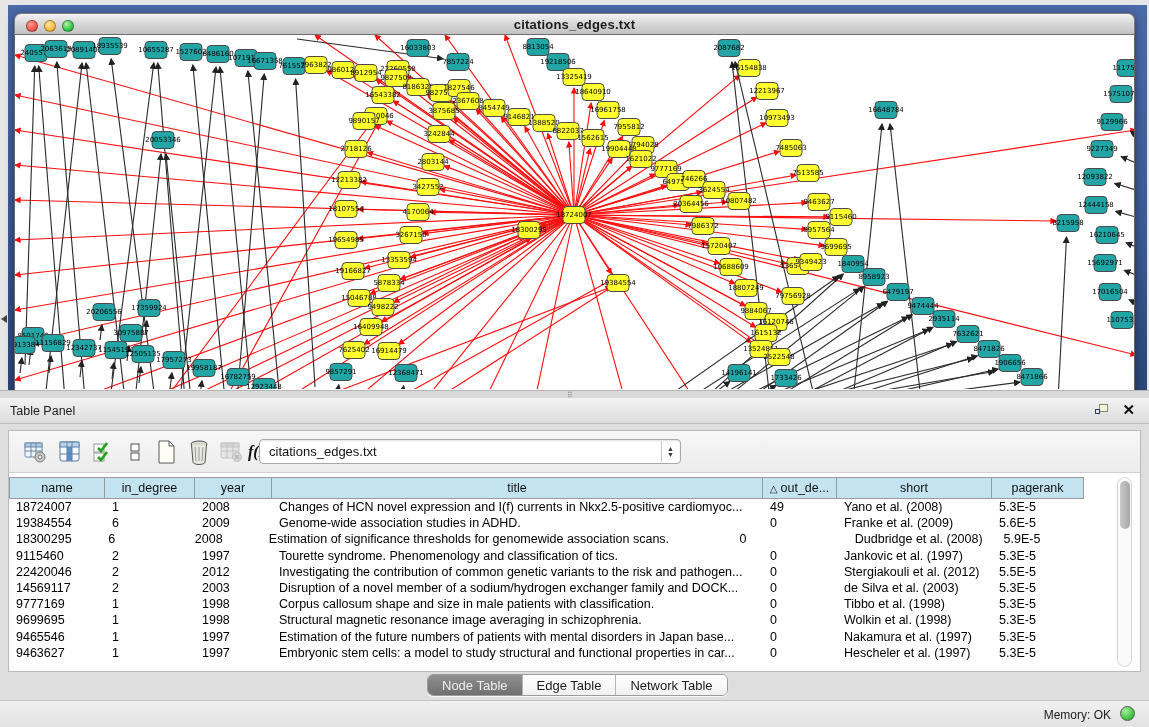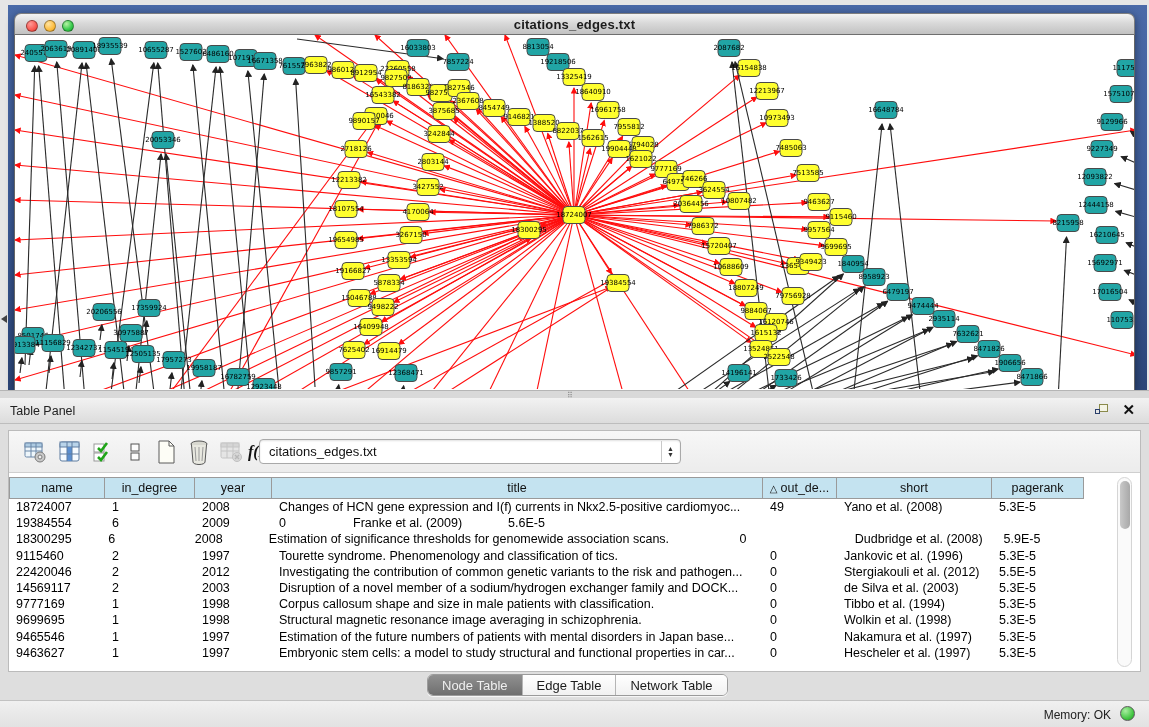--- a/index.html
+++ b/index.html
@@ -647,49 +647,50 @@
             <div class="hcell" style="width: 491px;">title</div>
             <div class="hcell" style="width: 74px;"><span class="sort-glyph">△</span>out_de...</div>
             <div class="hcell" style="width: 155px;">short</div>
             <div class="hcell" style="width: 92px;">pagerank</div>
           </div>
         <div id="tbl-rows">
             <div class="trow">
               <div class="tcell" style="width: 96px;">18724007</div>
               <div class="tcell" style="width: 90px;">1</div>
               <div class="tcell" style="width: 77px;">2008</div>
-              <div class="tcell" style="width: 491px;">Changes of HCN gene expression and I(f) currents in Nkx2.5-positive cardiomyoc...</div>
+              <div class="tcell" style="width: 491px;">Changes of HCN novel expression and I(f) currents in Nkx2.5-positive cardiomyoc...</div>
               <div class="tcell" style="width: 74px;">49</div>
               <div class="tcell" style="width: 155px;">Yano et al. (2008)</div>
               <div class="tcell" style="width: 92px;">5.3E-5</div>
             </div>
             <div class="trow">
               <div class="tcell" style="width: 96px;">19384554</div>
               <div class="tcell" style="width: 90px;">6</div>
               <div class="tcell" style="width: 77px;">2009</div>
+              <div class="tcell" style="width: 491px;">Genome-wide association studies in ADHD.</div>
               <div class="tcell" style="width: 74px;">0</div>
               <div class="tcell" style="width: 155px;">Franke et al. (2009)</div>
               <div class="tcell" style="width: 92px;">5.6E-5</div>
             </div>
             <div class="trow">
               <div class="tcell" style="width: 96px;">18300295</div>
               <div class="tcell" style="width: 90px;">6</div>
               <div class="tcell" style="width: 77px;">2008</div>
               <div class="tcell" style="width: 491px;">Estimation of significance thresholds for genomewide association scans.</div>
               <div class="tcell" style="width: 74px;">0</div>
               <div class="tcell" style="width: 155px; margin-left: 44px;">Dudbridge et al. (2008)</div>
               <div class="tcell" style="width: 92px;">5.9E-5</div>
             </div>
             <div class="trow">
               <div class="tcell" style="width: 96px;">9115460</div>
               <div class="tcell" style="width: 90px;">2</div>
               <div class="tcell" style="width: 77px;">1997</div>
               <div class="tcell" style="width: 491px;">Tourette syndrome. Phenomenology and classification of tics.</div>
               <div class="tcell" style="width: 74px;">0</div>
-              <div class="tcell" style="width: 155px;">Jankovic et al. (1996)</div>
+              <div class="tcell" style="width: 155px;">Jankovic et al. (1997)</div>
               <div class="tcell" style="width: 92px;">5.3E-5</div>
             </div>
             <div class="trow">
               <div class="tcell" style="width: 96px;">22420046</div>
               <div class="tcell" style="width: 90px;">2</div>
               <div class="tcell" style="width: 77px;">2012</div>
               <div class="tcell" style="width: 491px;">Investigating the contribution of common genetic variants to the risk and pathogen...</div>
               <div class="tcell" style="width: 74px;">0</div>
               <div class="tcell" style="width: 155px;">Stergiakouli et al. (2012)</div>
               <div class="tcell" style="width: 92px;">5.5E-5</div>
@@ -702,21 +703,21 @@
               <div class="tcell" style="width: 74px;">0</div>
               <div class="tcell" style="width: 155px;">de Silva et al. (2003)</div>
               <div class="tcell" style="width: 92px;">5.3E-5</div>
             </div>
             <div class="trow">
               <div class="tcell" style="width: 96px;">9777169</div>
               <div class="tcell" style="width: 90px;">1</div>
               <div class="tcell" style="width: 77px;">1998</div>
               <div class="tcell" style="width: 491px;">Corpus callosum shape and size in male patients with classification.</div>
               <div class="tcell" style="width: 74px;">0</div>
-              <div class="tcell" style="width: 155px;">Tibbo et al. (1994)</div>
+              <div class="tcell" style="width: 155px;">Tibbo et al. (1998)</div>
               <div class="tcell" style="width: 92px;">5.3E-5</div>
             </div>
             <div class="trow">
               <div class="tcell" style="width: 96px;">9699695</div>
               <div class="tcell" style="width: 90px;">1</div>
               <div class="tcell" style="width: 77px;">1998</div>
               <div class="tcell" style="width: 491px;">Structural magnetic resonance image averaging in schizophrenia.</div>
               <div class="tcell" style="width: 74px;">0</div>
               <div class="tcell" style="width: 155px;">Wolkin et al. (1998)</div>
               <div class="tcell" style="width: 92px;">5.3E-5</div>

